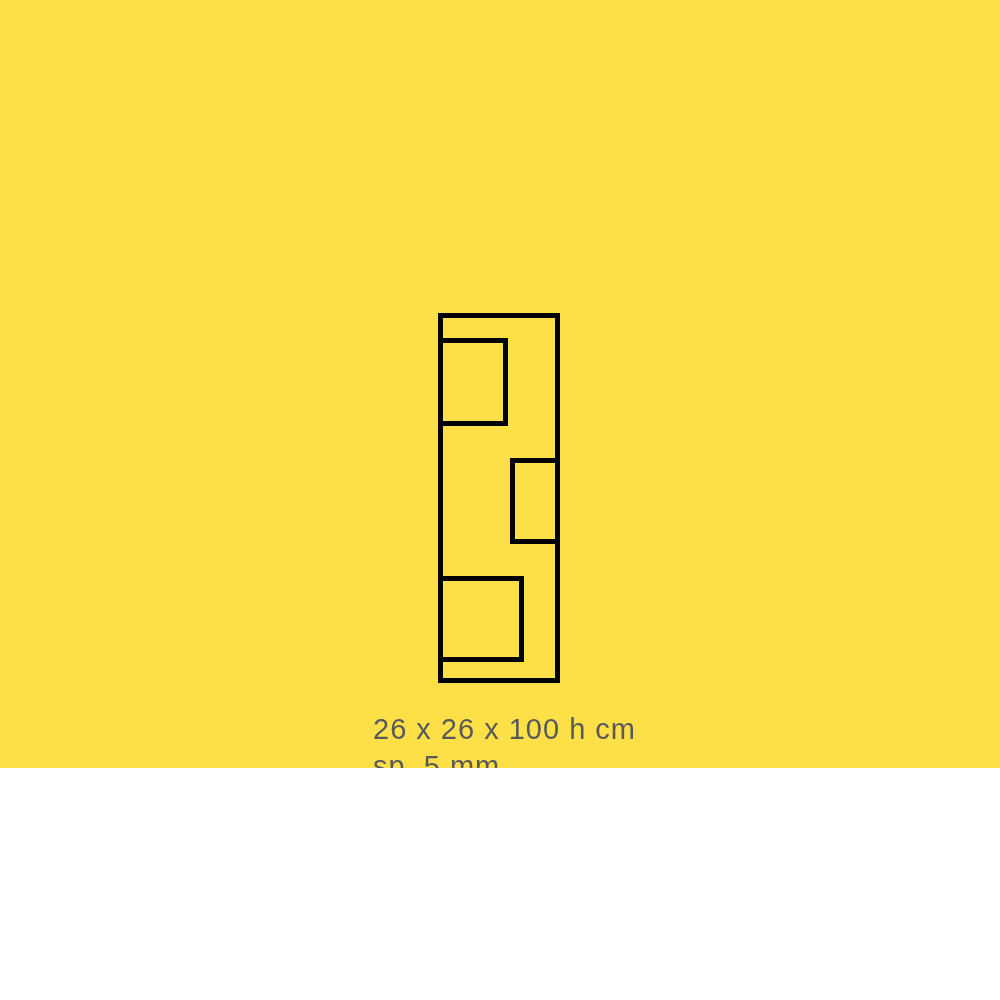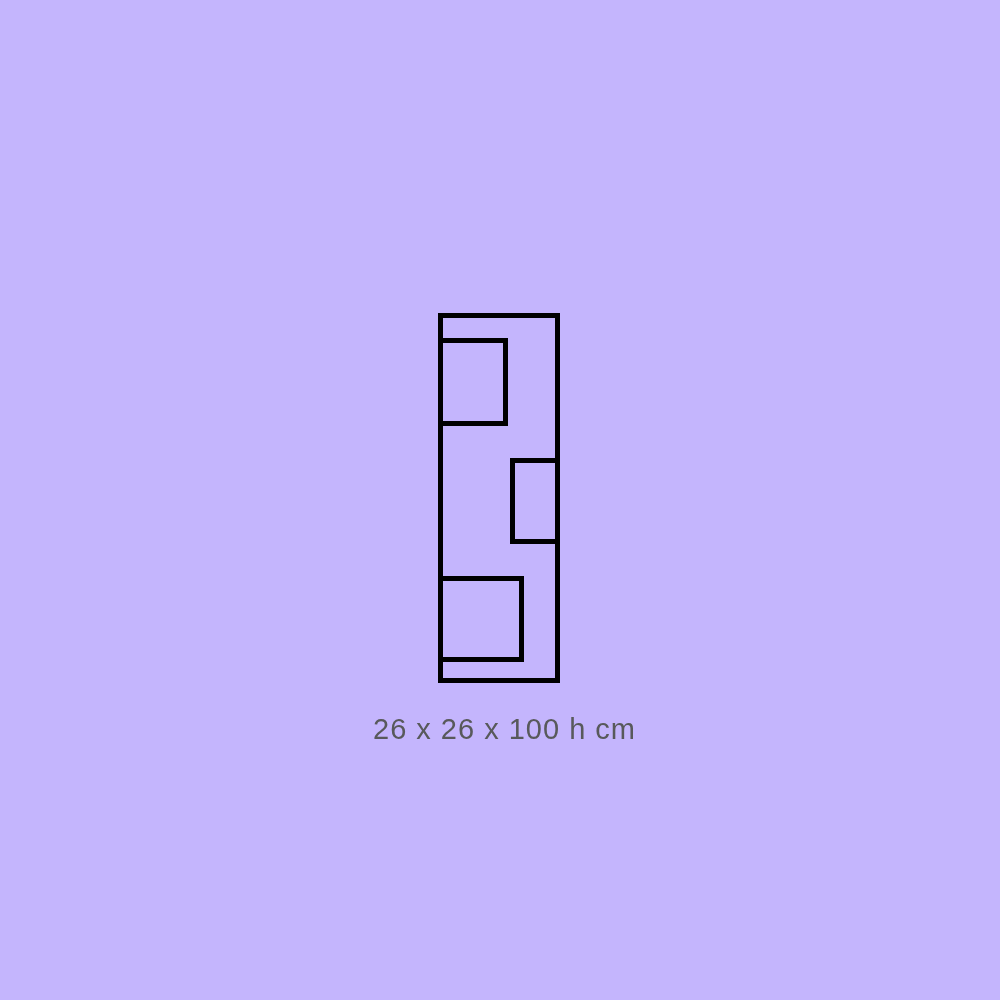--- a/index.html
+++ b/index.html
@@ -4,22 +4,22 @@
   <style>
     html, body {
       margin: 0;
       padding: 0;
       background: #ffffff;
       font-family: "Liberation Sans", sans-serif;
     }
     .page {
       position: relative;
       width: 1000px;
-      height: 1000px;
-      background: #c4b5fd;
+      height: 768px;
+      background: #fde047;
       overflow: hidden;
     }
     .figure {
       position: absolute;
       left: 0;
       top: 0;
       width: 1000px;
       height: 1000px;
     }
     .shape {
@@ -79,15 +79,16 @@
 
   <div class="figure">
     <div class="shape outer-frame"></div>
     <div class="shape window-top-left"></div>
     <div class="shape window-middle-right"></div>
     <div class="shape window-bottom-left"></div>
   </div>
 
   <div class="caption">
     <p class="caption-line">26 x 26 x 100 h cm</p>
+    <p class="caption-line">sp. 5 mm</p>
   </div>
 
 </div>
 
 </body></html>

